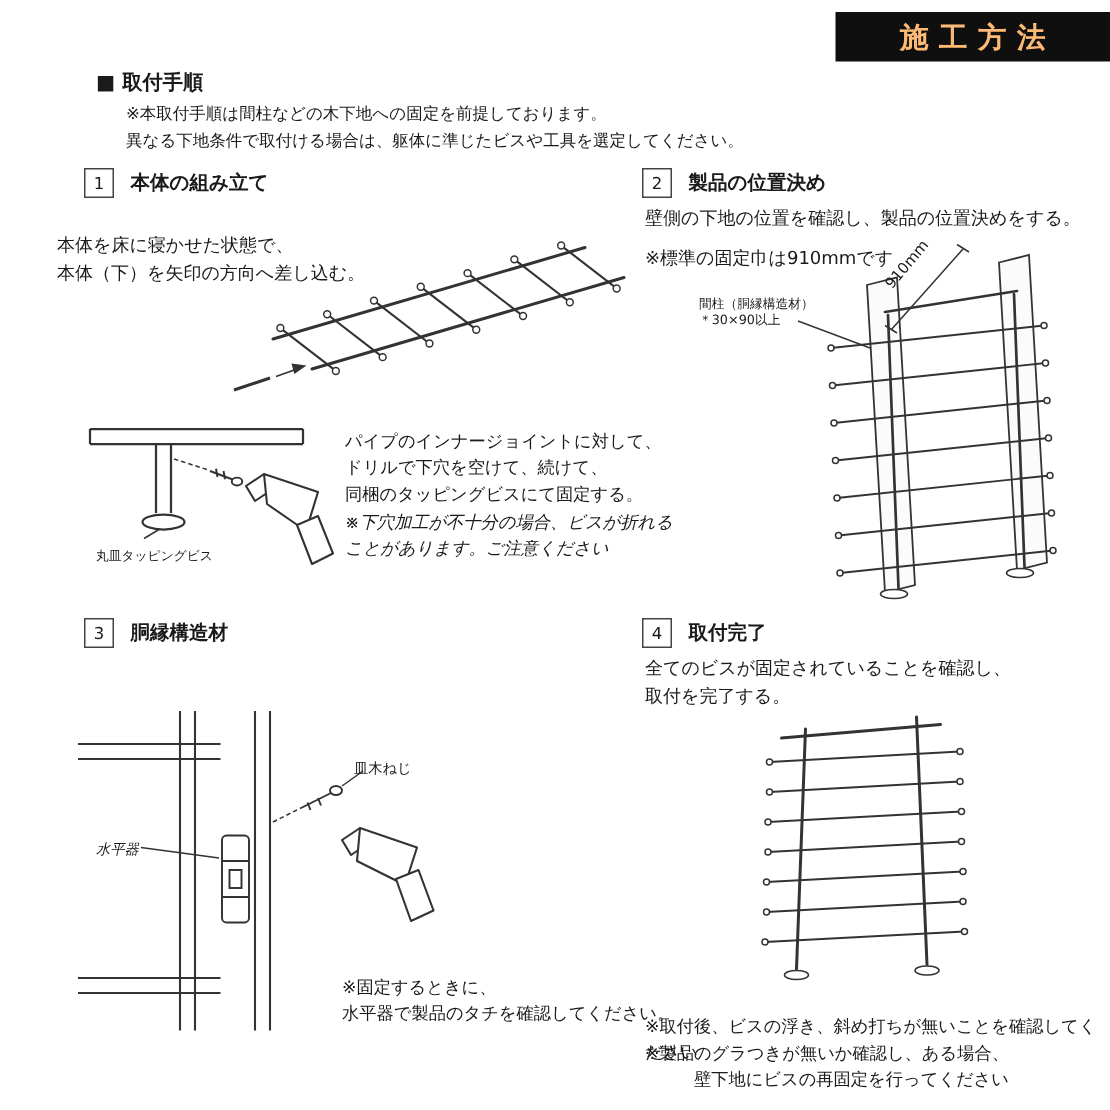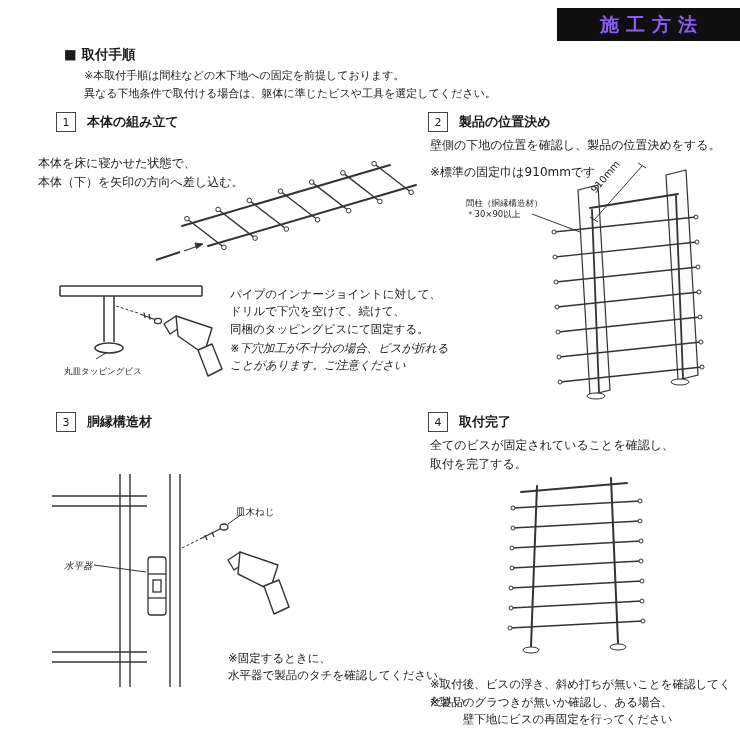--- a/index.html
+++ b/index.html
@@ -1,19 +1,19 @@
 <!DOCTYPE html>
 <html><head>
 <meta charset="utf-8">
 <style>
   html,body{margin:0;padding:0;background:#fff;}
   .page{position:relative;width:740px;height:740px;background:#ffffff;overflow:hidden;
         font-family:"DejaVu Sans","Liberation Sans",sans-serif;color:#1a1a1a;}
   .abs{position:absolute;}
-  .banner{top:8px;right:0;width:183px;height:33px;background:#0f0f0f;color:#8b5cf6;
+  .banner{top:8px;right:0;width:183px;height:33px;background:#0f0f0f;color:#fdba74;
           display:flex;align-items:center;justify-content:center;font-size:19px;font-weight:bold;
           letter-spacing:7px;padding-left:7px;box-sizing:border-box;}
   .section-heading{left:64px;top:46px;font-size:13.5px;font-weight:bold;}
   .intro-note{left:84px;top:67px;font-size:11px;line-height:1.6;white-space:pre-line;}
   .step-header{display:flex;align-items:center;gap:11px;}
   .step-num{width:18px;height:18px;border:1.2px solid #444;display:flex;align-items:center;
             justify-content:center;font-size:11px;background:#fff;flex:0 0 auto;}
   .step-title{font-size:13px;font-weight:bold;}
   .txt{font-size:12px;line-height:1.55;white-space:pre-line;}
   .txt-sm{font-size:11.5px;line-height:1.5;white-space:pre-line;}

